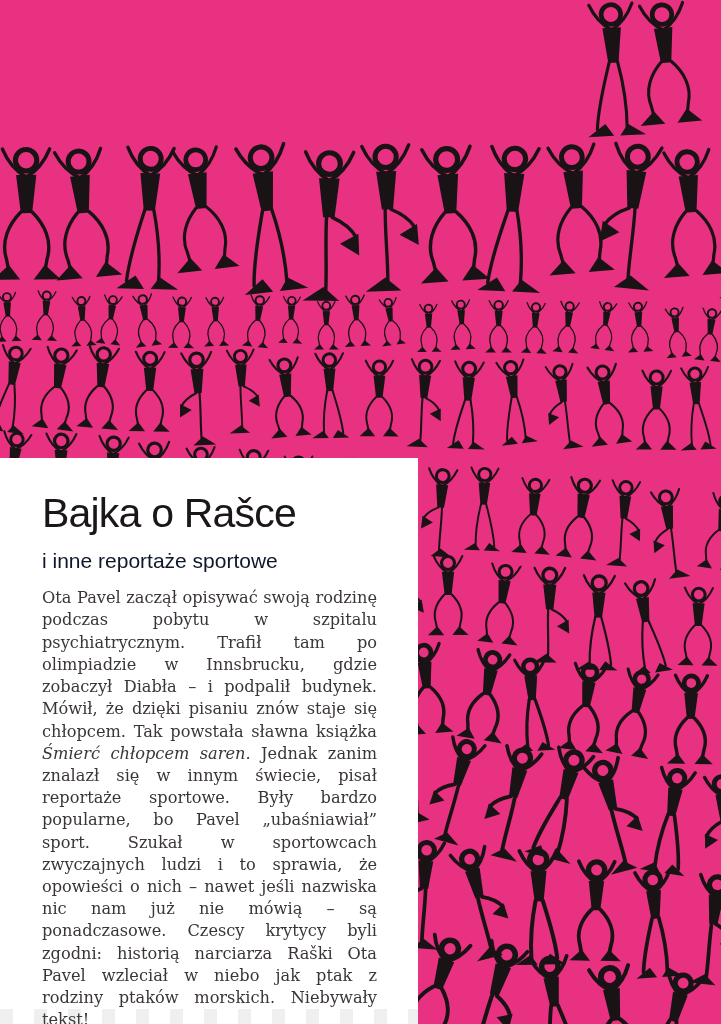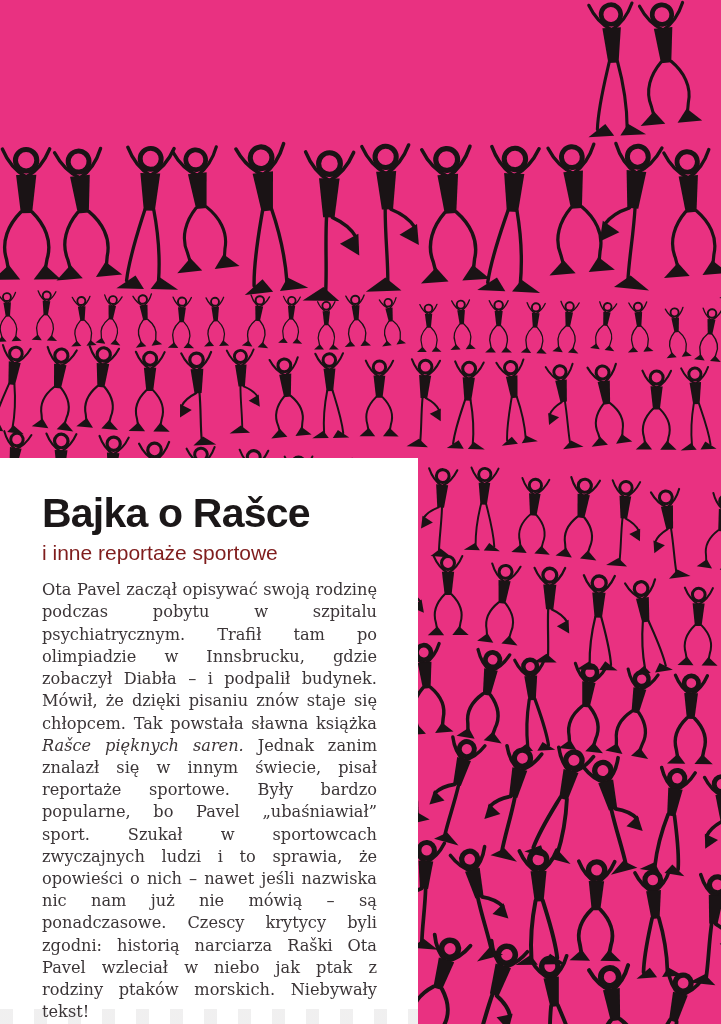--- a/index.html
+++ b/index.html
@@ -18,25 +18,25 @@
   .panel{
     position:absolute;left:0;top:458px;width:418px;height:566px;
     background:var(--panel,#ffffff);box-sizing:border-box;
     padding:30px 41px 0 42px;
   }
   .author{
     margin:0;font-size:47px;line-height:1.04;font-weight:bold;
     letter-spacing:-0.5px;color:var(--accent,#e23a78);
   }
   .title{
-    margin:3px 0 0;font-size:41px;line-height:1.1;font-weight:700;
+    margin:3px 0 0;font-size:41px;line-height:1.1;font-weight:400;
     letter-spacing:-0.8px;color:#1b1718;
   }
   .subtitle{
-    margin:4px 0 0;font-size:21px;line-height:1.2;font-weight:400;color:#7f1d1d;
+    margin:12px 0 0;font-size:21px;line-height:1.2;font-weight:400;color:#0f172a;
   }
   .blurb{
     margin:14px 0 0;font-family:"DejaVu Serif","Liberation Serif",serif;
     font-size:16.2px;line-height:22.2px;color:#3b3537;text-align:justify;
   }
   .blurb .book-italic{font-style:italic;}
   .ghost-strip{
     position:absolute;left:0;top:1009px;width:418px;height:15px;opacity:0.10;
     background:repeating-linear-gradient(90deg,#6b6568 0 13px,transparent 13px 34px);
   }
@@ -219,19 +219,19 @@
         <use href="#dz-c" transform="translate(588.3,964.3) scale(-0.939,0.939) translate(-60,0) rotate(7.4 30 68)" style="--swh: 6.2; --swa: 4.3; --swl: 4.5;"></use>
         <use href="#dz-a" transform="translate(646.1,970.6) scale(0.843,0.843) rotate(14.7 30 68)" style="--swh: 6.2; --swa: 4.3; --swl: 4.5;"></use>
         <use href="#dz-a" transform="translate(709.5,974.0) scale(0.844,0.844) rotate(6.2 30 68)" style="--swh: 6.2; --swa: 4.3; --swl: 4.5;"></use>
       </g>
   </svg>
 
   <div class="panel">
     <h2 class="title">Bajka o Rašce</h2>
     <h3 class="subtitle">i inne reportaże sportowe</h3>
     <p class="blurb"><span>Ota Pavel zaczął opisywać swoją rodzinę podczas pobytu w szpitalu psychiatrycznym. Trafił tam po olimpiadzie w Innsbrucku, gdzie zobaczył Diabła – i podpalił budynek. Mówił, że dzięki pisaniu znów staje się chłopcem. Tak powstała sławna książka</span>
-      <span class="book-italic">Rašce pięknych saren.</span>
+      <span class="book-italic">Śmierć chłopcem saren.</span>
       <span>Jednak zanim znalazł się w innym świecie, pisał reportaże sportowe. Były bardzo popularne, bo Pavel „ubaśniawiał” sport. Szukał w sportowcach zwyczajnych ludzi i to sprawia, że opowieści o nich – nawet jeśli nazwiska nic nam już nie mówią – są ponadczasowe. Czescy krytycy byli zgodni: historią narciarza Raški Ota Pavel wzleciał w niebo jak ptak z rodziny ptaków morskich. Niebywały tekst!</span></p>
 
   </div>
 
   <div class="ghost-strip"></div>
 </div>
 
 </body></html>

